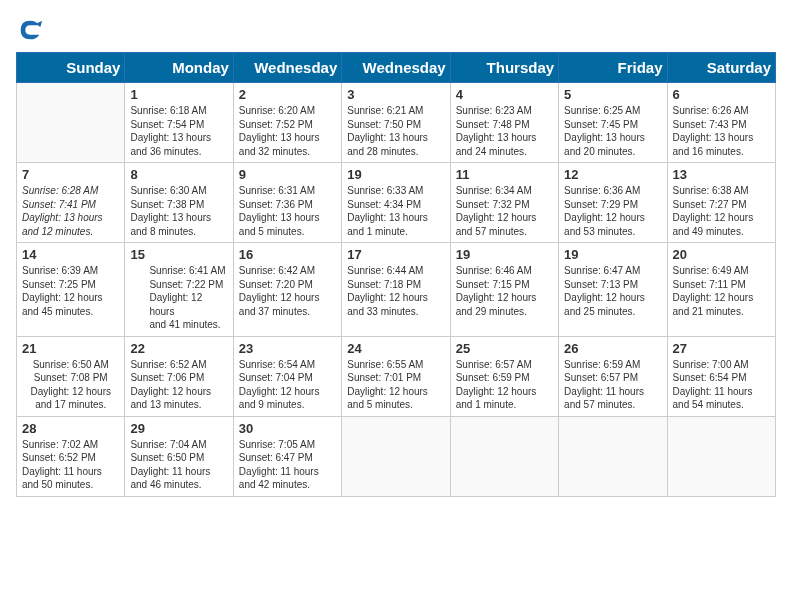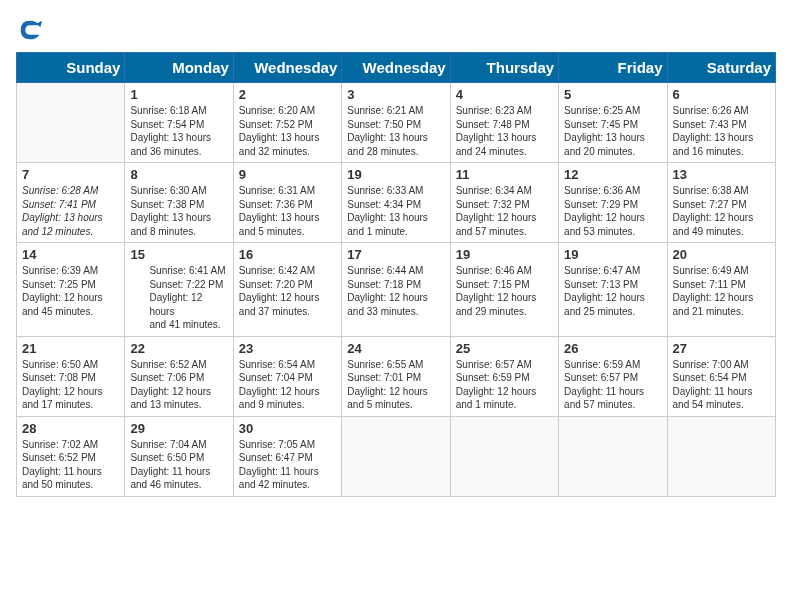--- a/index.html
+++ b/index.html
@@ -259,21 +259,21 @@
           <div class="day-num">20</div>
           <div class="day-info" style="white-space: pre-line;">Sunrise: 6:49 AM
 Sunset: 7:11 PM
 Daylight: 12 hours
 and 21 minutes.</div>
         </td>
       </tr>
       <tr>
         <td>
           <div class="day-num">21</div>
-          <div class="day-info" style="white-space: pre-line;">Sunrise: 6:50 AM
+          <div class="day-info" style="white-space: pre-line; text-align: center;">Sunrise: 6:50 AM
 Sunset: 7:08 PM
 Daylight: 12 hours
 and 17 minutes.</div>
         </td>
         <td>
           <div class="day-num">22</div>
           <div class="day-info" style="white-space: pre-line;">Sunrise: 6:52 AM
 Sunset: 7:06 PM
 Daylight: 12 hours
 and 13 minutes.</div>

